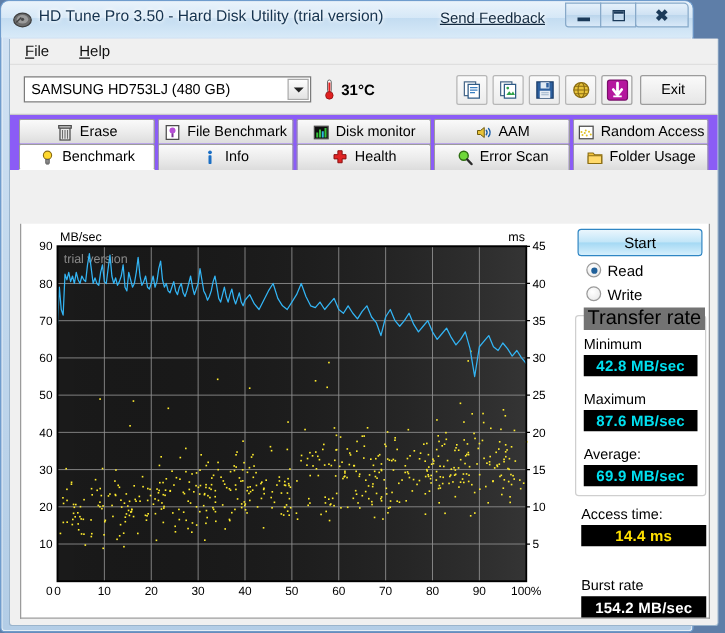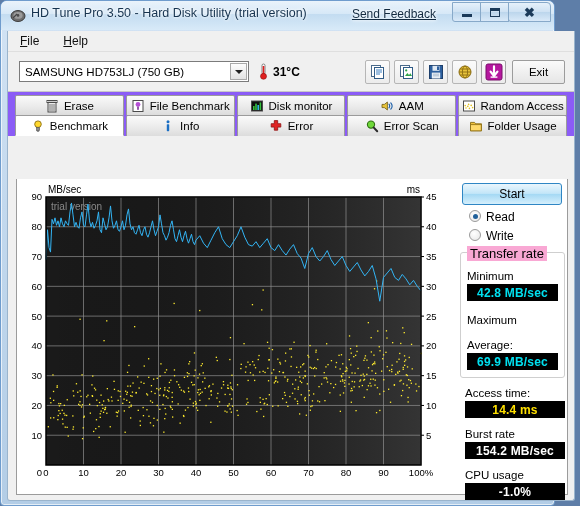--- a/index.html
+++ b/index.html
@@ -193,37 +193,37 @@
     background: #20609a;
   }
   .group {
     margin: 9px 0 0 5px; width: 105px;
     border: 1px solid #cfcfcf; border-radius: 3px;
     padding: 4px 6px 7px 6px;
     position: relative;
   }
   .group-label {
     position: absolute; top: -7px; left: 6px;
-    background: #f9a8d4; padding: 0 3px;
-    font-size: 13px; color: #000;
+    background: #737373; padding: 0 3px;
+    font-size: 16px; color: #000;
   }
   .field-label { font-size: 11.5px; color: #000; margin-top: 13px; }
   .lcd {
     height: 17px; margin-top: 2px;
     background: #000;
     display: flex; align-items: center; justify-content: center;
     font-size: 12px; font-weight: bold;
     letter-spacing: .2px;
   }
   .lcd.cyan { color: #00e0f0; }
   .lcd.yellow { color: #ffe000; }
   .lcd.white { color: #ffffff; }
   .loose { margin: 9px 0 0 10px; width: 100px; }
   .loose .field-label { margin-top: 0; }
-  .loose + .loose { margin-top: 10px; }
+  .loose + .loose { margin-top: 26px; }
 </style>
 </head>
 <body>
 
 <div class="window">
 
   <div class="titlebar">
     <svg class="tb-icon" viewBox="0 0 16 16">
       <ellipse cx="8" cy="8" rx="7" ry="5.5" fill="#6d6d6d" stroke="#3d3d3d" stroke-width="1"></ellipse>
       <ellipse cx="8" cy="7.4" rx="4.6" ry="3.4" fill="#9b9b9b"></ellipse>
@@ -253,21 +253,21 @@
       <div class="menuitem">
         <u>F</u><span>ile</span>
       </div>
       <div class="menuitem">
         <u>H</u><span>elp</span>
       </div>
     </div>
 
     <div class="toolbar">
       <div class="drive-select">
-        <span>SAMSUNG HD753LJ (750 GB)</span>
+        <span>SAMSUNG HD753LJ (480 GB)</span>
         <span class="drive-arrow">
             <i></i>
           </span>
       </div>
 
       <svg class="thermo" viewBox="0 0 9 17">
         <rect x="3" y="1" width="3" height="10" rx="1.5" fill="#fff" stroke="#666" stroke-width=".8"></rect>
         <rect x="3.7" y="3" width="1.6" height="8" fill="#e02020"></rect>
         <circle cx="4.5" cy="13.3" r="3" fill="#e02020" stroke="#8a1010" stroke-width=".6"></circle>
       </svg>
@@ -394,21 +394,21 @@
             <circle cx="7" cy="2.8" r="1.5" fill="#1b6fc4"></circle>
             <rect x="5.8" y="5.2" width="2.4" height="7" rx=".6" fill="#1b6fc4"></rect>
           </svg>
           <span>Info</span>
         </div>
 
         <div class="tab">
           <svg class="tabicon" viewBox="0 0 14 14">
             <path d="M5.3 1.6h3.4v3.1h3.1v3.4H8.7v3.1H5.3V8.1H2.2V4.7h3.1z" fill="#e02424" stroke="#8a1010" stroke-width=".8"></path>
           </svg>
-          <span>Error</span>
+          <span>Health</span>
         </div>
 
         <div class="tab">
           <svg class="tabicon" viewBox="0 0 14 14">
             <circle cx="6" cy="5.6" r="3.6" fill="#6fd83a" stroke="#2f6f12" stroke-width="1.1"></circle>
             <path d="M8.8 8.6l3.4 3.6" stroke="#2b2b2b" stroke-width="2" stroke-linecap="round"></path>
           </svg>
           <span>Error Scan</span>
         </div>
 
@@ -1072,20 +1072,21 @@
         <div class="radio-row">
           <span class="radio"></span>
           <span>Write</span>
         </div>
 
         <div class="group">
           <div class="group-label">Transfer rate</div>
           <div class="field-label">Minimum</div>
           <div class="lcd cyan">42.8 MB/sec</div>
           <div class="field-label">Maximum</div>
+          <div class="lcd cyan">87.6 MB/sec</div>
           <div class="field-label">Average:</div>
           <div class="lcd cyan">69.9 MB/sec</div>
         </div>
 
         <div class="loose">
           <div class="field-label">Access time:</div>
           <div class="lcd yellow">14.4 ms</div>
         </div>
 
         <div class="loose">

